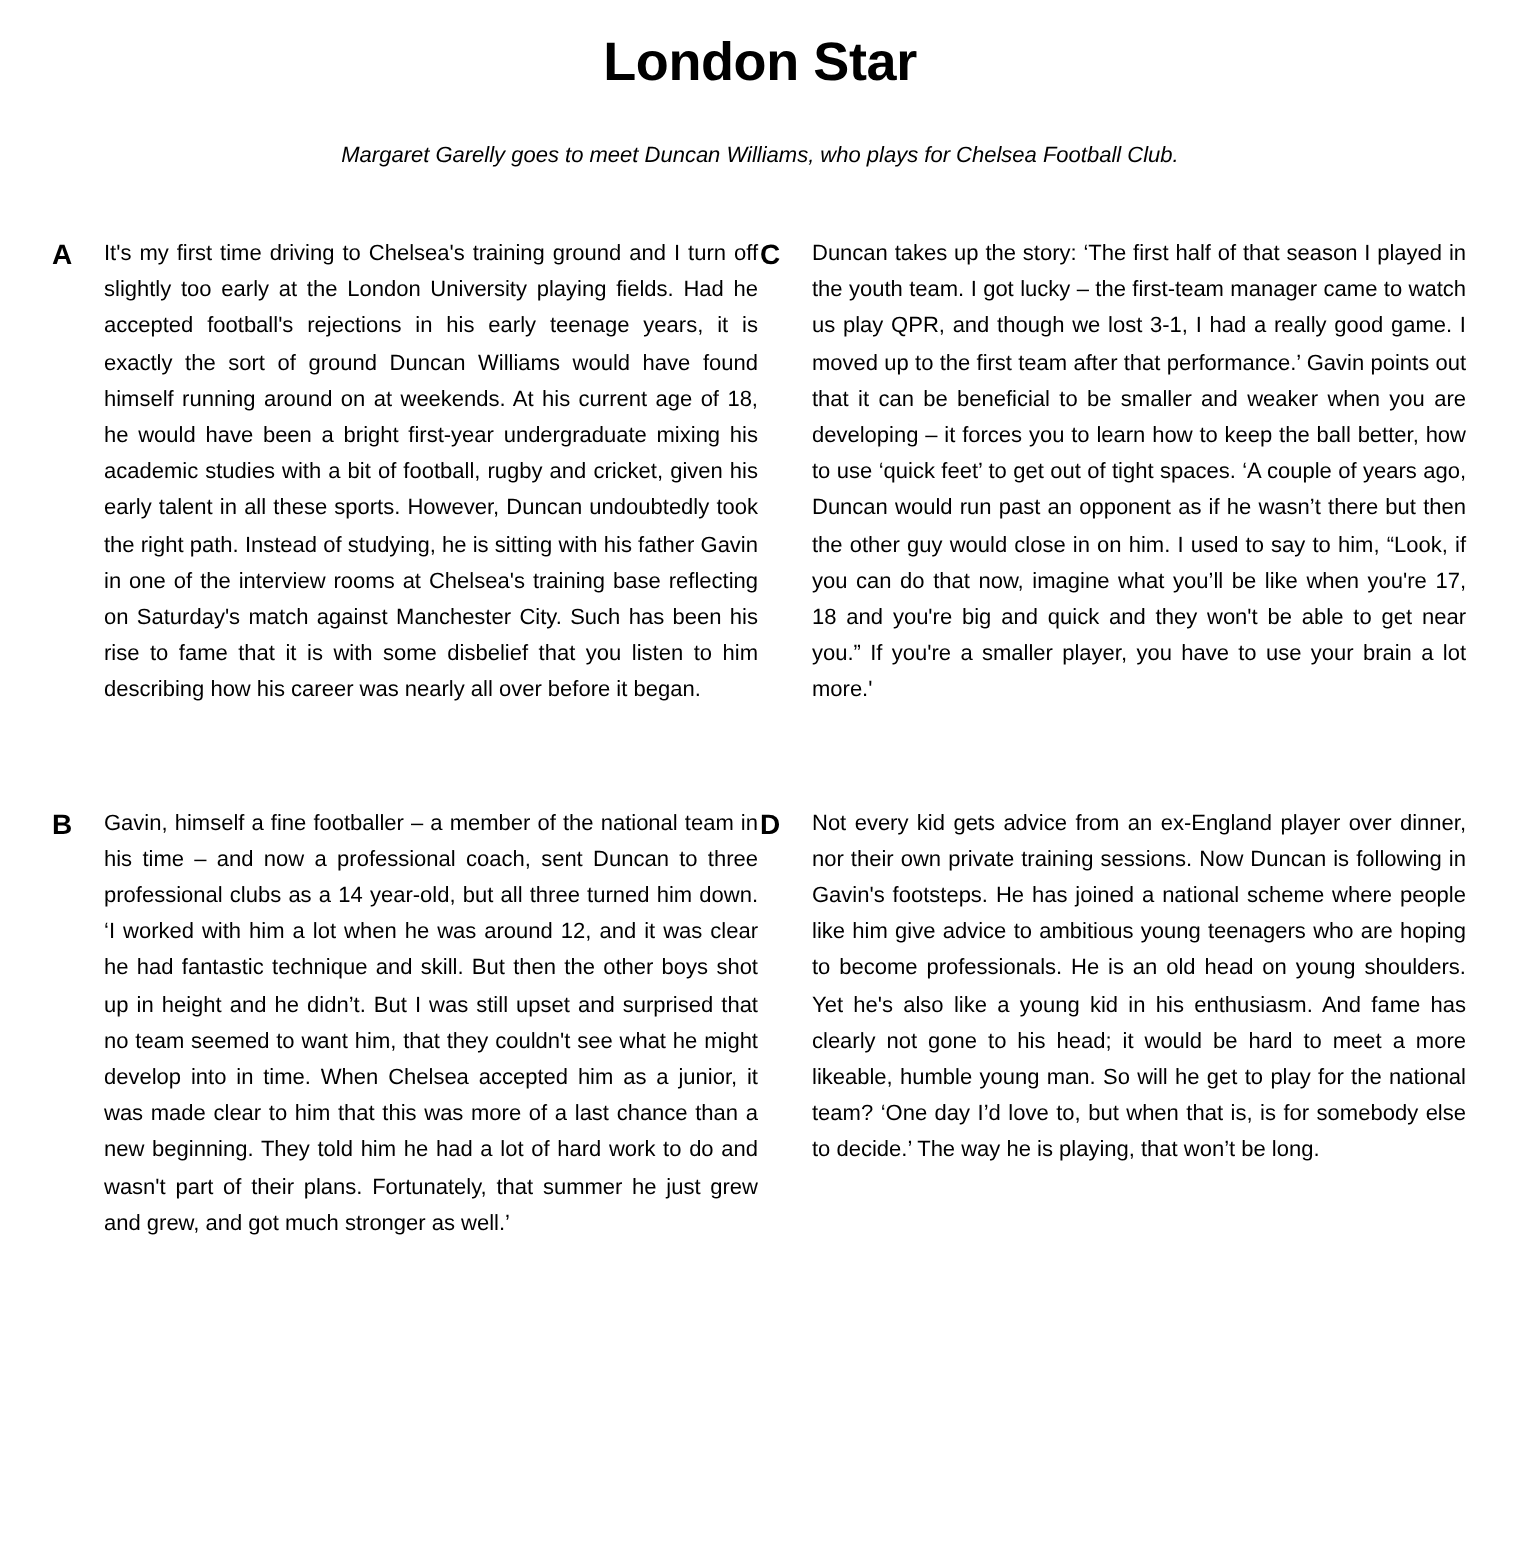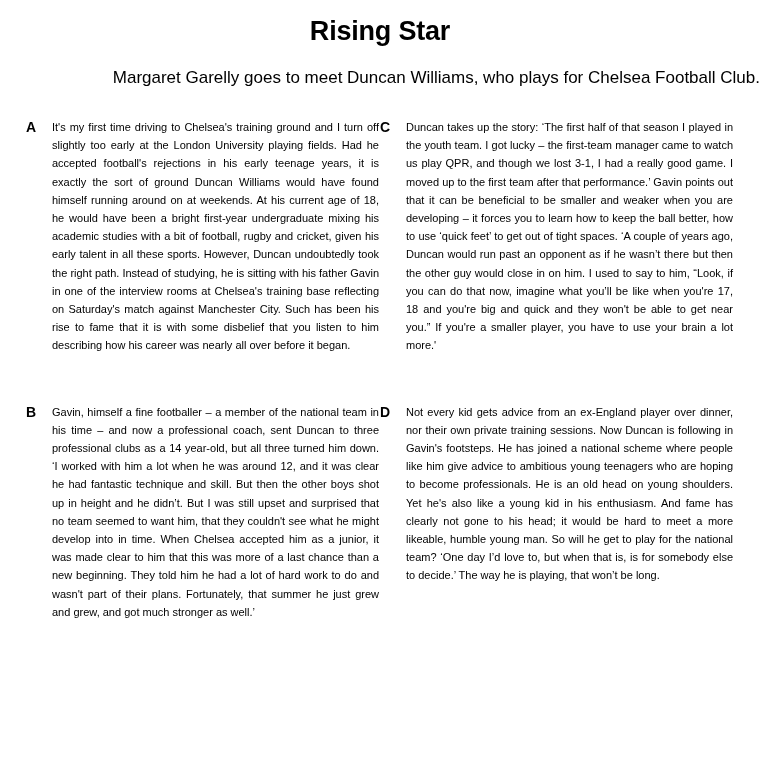--- a/index.html
+++ b/index.html
@@ -31,22 +31,23 @@
     text-align: center;
     font-size: 27px;
     font-weight: bold;
     letter-spacing: -0.2px;
     line-height: 34px;
   }
 
   .doc-subtitle {
     margin: 0;
     padding-top: 21px;
-    text-align: right;
-    font-size: 17px;
+    text-align: center;
+    font-style: italic;
+    font-size: 11px;
     line-height: 18px;
   }
 
   
   .columns {
     position: absolute;
     top: 118px;
     left: 0;
     width: 760px;
     display: grid;
@@ -93,21 +94,21 @@
   }
 
   
   .row-2 { margin-top: 0; }
 </style>
 </head>
 <body>
 
 <div class="page">
 
-  <h1 class="doc-title">Rising Star</h1>
+  <h1 class="doc-title">London Star</h1>
 
   <p class="doc-subtitle">Margaret Garelly goes to meet Duncan Williams, who plays for Chelsea Football Club.</p>
 
   <div class="columns">
 
     <div class="col col-left">
 
       <div class="para">
         <div class="para-letter">A</div>
         <p class="para-text">It's my first time driving to Chelsea's training ground and I turn off slightly too early at the London University playing fields. Had he accepted football's rejections in his early teenage years, it is exactly the sort of ground Duncan Williams would have found himself running around on at weekends. At his current age of 18, he would have been a bright first-year undergraduate mixing his academic studies with a bit of football, rugby and cricket, given his early talent in all these sports. However, Duncan undoubtedly took the right path. Instead of studying, he is sitting with his father Gavin in one of the interview rooms at Chelsea's training base reflecting on Saturday's match against Manchester City. Such has been his rise to fame that it is with some disbelief that you listen to him describing how his career was nearly all over before it began.</p>

